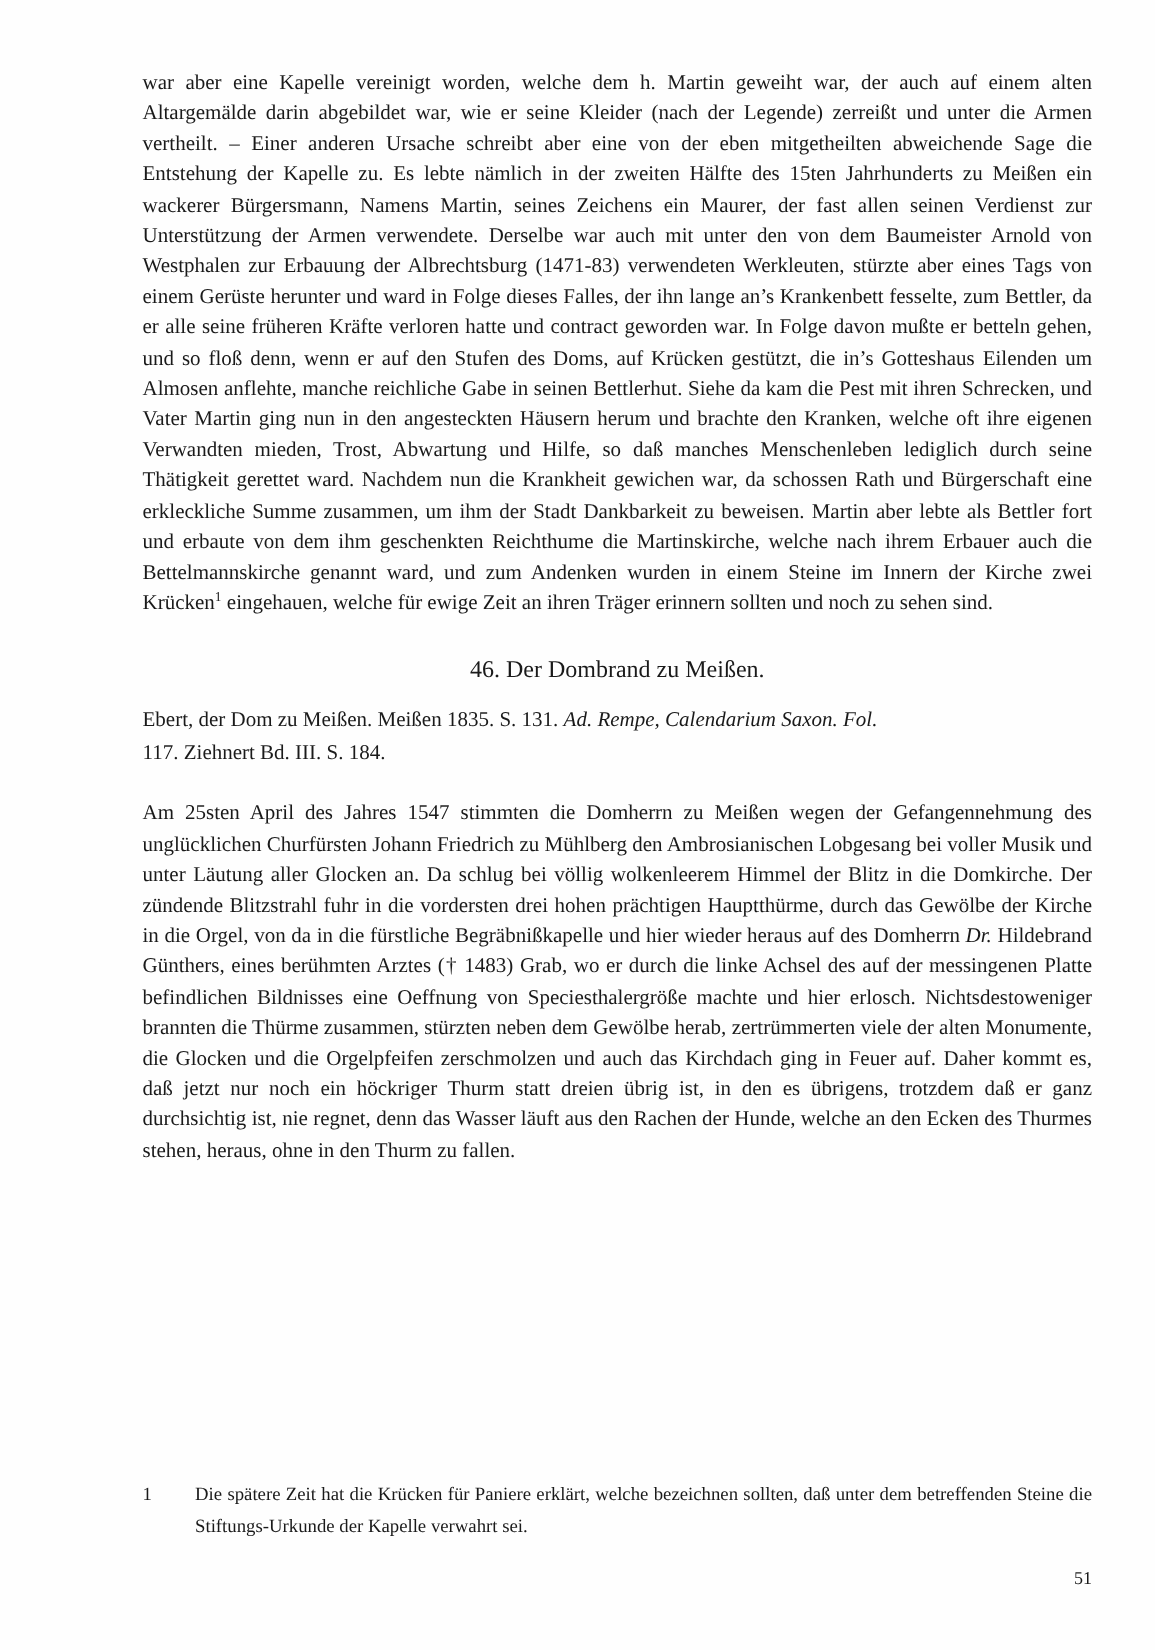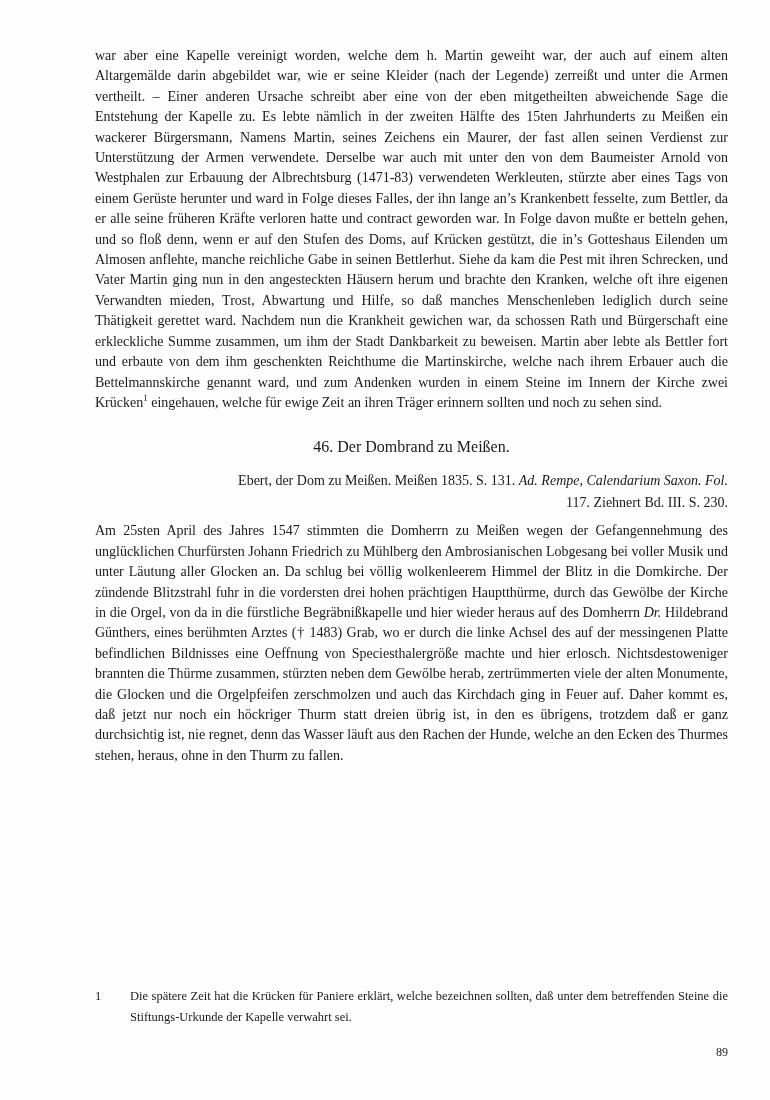--- a/index.html
+++ b/index.html
@@ -31,22 +31,22 @@
     text-justify: inter-word;
   }
   .heading {
     margin: 24px 0 13px 0;
     text-align: center;
     font-weight: normal;
     font-size: 16px;
     line-height: 20px;
   }
   .citation {
-    margin: 0 0 8px 0;
-    text-align: right;
+    margin: 0 0 20px 0;
+    text-align: left;
     font-size: 14px;
     line-height: 21.5px;
   }
   .it {
     font-style: italic;
   }
   sup.fnref {
     font-size: 9px;
     line-height: 0;
     vertical-align: super;
@@ -81,26 +81,26 @@
 <body>
 
 <div class="page">
 
   <div class="content">
 
     <p class="body"><span>war aber eine Kapelle vereinigt worden, welche dem h. Martin geweiht war, der auch auf einem alten Altargemälde darin abgebildet war, wie er seine Kleider (nach der Legende) zerreißt und unter die Armen vertheilt. – Einer anderen Ursache schreibt aber eine von der eben mitgetheilten abweichende Sage die Entstehung der Kapelle zu. Es lebte nämlich in der zweiten Hälfte des 15ten Jahrhunderts zu Meißen ein wackerer Bürgersmann, Namens Martin, seines Zeichens ein Maurer, der fast allen seinen Verdienst zur Unterstützung der Armen verwendete. Derselbe war auch mit unter den von dem Baumeister Arnold von Westphalen zur Erbauung der Albrechtsburg (1471-83) verwendeten Werkleuten, stürzte aber eines Tags von einem Gerüste herunter und ward in Folge dieses Falles, der ihn lange an’s Krankenbett fesselte, zum Bettler, da er alle seine früheren Kräfte verloren hatte und contract geworden war. In Folge davon mußte er betteln gehen, und so floß denn, wenn er auf den Stufen des Doms, auf Krücken gestützt, die in’s Gotteshaus Eilenden um Almosen anflehte, manche reichliche Gabe in seinen Bettlerhut. Siehe da kam die Pest mit ihren Schrecken, und Vater Martin ging nun in den angesteckten Häusern herum und brachte den Kranken, welche oft ihre eigenen Verwandten mieden, Trost, Abwartung und Hilfe, so daß manches Menschenleben lediglich durch seine Thätigkeit gerettet ward. Nachdem nun die Krankheit gewichen war, da schossen Rath und Bürgerschaft eine erkleckliche Summe zusammen, um ihm der Stadt Dankbarkeit zu beweisen. Martin aber lebte als Bettler fort und erbaute von dem ihm geschenkten Reichthume die Martinskirche, welche nach ihrem Erbauer auch die Bettelmannskirche genannt ward, und zum Andenken wurden in einem Steine im Innern der Kirche zwei Krücken</span><sup class="fnref">1</sup><span> eingehauen, welche für ewige Zeit an ihren Träger erinnern sollten und noch zu sehen sind.</span></p>
 
     <h2 class="heading">46. Der Dombrand zu Meißen.</h2>
 
-    <p class="citation"><span>Ebert, der Dom zu Meißen. Meißen 1835. S. 131. </span><span class="it">Ad. Rempe, Calendarium Saxon. Fol.</span><br><span>117. Ziehnert Bd. III. S. 230.</span></p>
+    <p class="citation"><span>Ebert, der Dom zu Meißen. Meißen 1835. S. 131. </span><span class="it">Ad. Rempe, Calendarium Saxon. Fol.</span><br><span>117. Ziehnert Bd. III. S. 184.</span></p>
 
     <p class="body"><span>Am 25sten April des Jahres 1547 stimmten die Domherrn zu Meißen wegen der Gefangennehmung des unglücklichen Churfürsten Johann Friedrich zu Mühlberg den Ambrosianischen Lobgesang bei voller Musik und unter Läutung aller Glocken an. Da schlug bei völlig wolkenleerem Himmel der Blitz in die Domkirche. Der zündende Blitzstrahl fuhr in die vordersten drei hohen prächtigen Hauptthürme, durch das Gewölbe der Kirche in die Orgel, von da in die fürstliche Begräbnißkapelle und hier wieder heraus auf des Domherrn </span><span class="it">Dr.</span><span> Hildebrand Günthers, eines berühmten Arztes († 1483) Grab, wo er durch die linke Achsel des auf der messingenen Platte befindlichen Bildnisses eine Oeffnung von Speciesthalergröße machte und hier erlosch. Nichtsdestoweniger brannten die Thürme zusammen, stürzten neben dem Gewölbe herab, zertrümmerten viele der alten Monumente, die Glocken und die Orgelpfeifen zerschmolzen und auch das Kirchdach ging in Feuer auf. Daher kommt es, daß jetzt nur noch ein höckriger Thurm statt dreien übrig ist, in den es übrigens, trotzdem daß er ganz durchsichtig ist, nie regnet, denn das Wasser läuft aus den Rachen der Hunde, welche an den Ecken des Thurmes stehen, heraus, ohne in den Thurm zu fallen.</span></p>
 
   </div>
 
   <div class="footnote">
     <span class="fn-marker">1</span>
     <span class="fn-text">Die spätere Zeit hat die Krücken für Paniere erklärt, welche bezeichnen sollten, daß unter dem betreffenden Steine die Stiftungs-Urkunde der Kapelle verwahrt sei.</span>
   </div>
 
-  <div class="folio">89</div>
+  <div class="folio">51</div>
 
 </div>
 
 </body></html>

